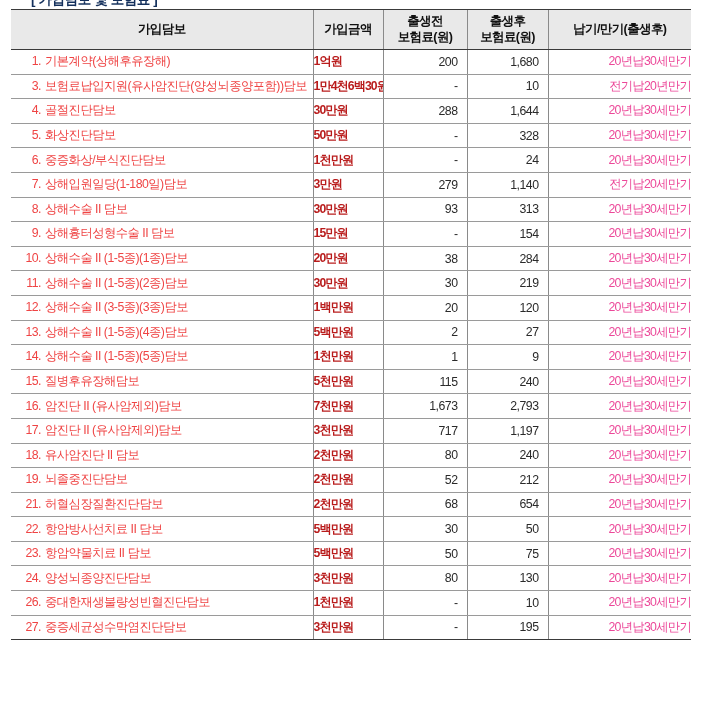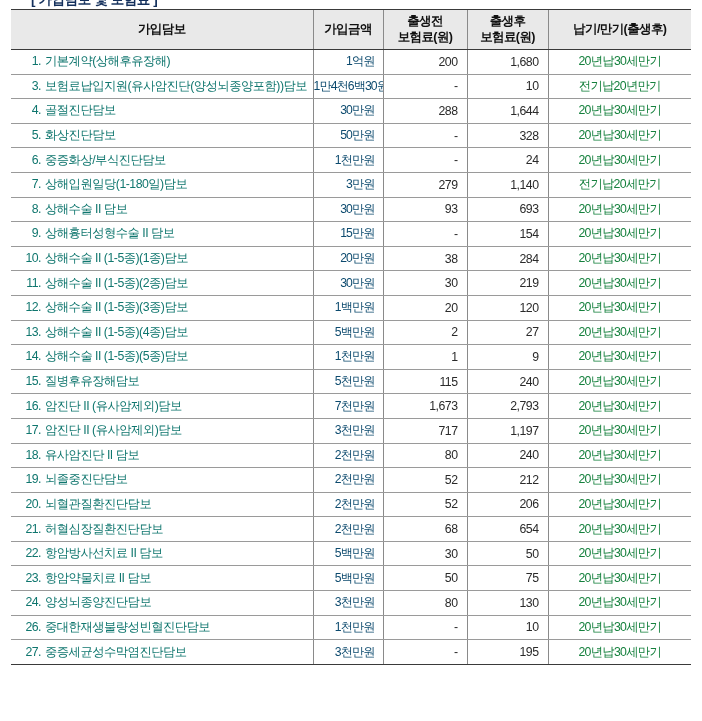--- a/index.html
+++ b/index.html
@@ -67,45 +67,45 @@
     white-space: nowrap;
     overflow: hidden;
   }
   #coverage-table tbody tr:last-child td {
     border-bottom: 1.6px solid #3a3a3a;
   }
   #coverage-table tbody td.cell-name {
     border-left: none;
     text-align: left;
     padding-left: 9px;
-    color: #0f766e;
+    color: #ef4444;
   }
   .row-index {
     display: inline-block;
     min-width: 21px;
     text-align: right;
     margin-right: 4px;
   }
   #coverage-table tbody td.cell-amount {
-    text-align: right;
+    text-align: left;
     padding-right: 8px;
-    font-weight: normal;
-    color: #0c4a6e;
+    font-weight: bold;
+    color: #b91c1c;
     letter-spacing: -0.9px;
     font-size: 12.2px;
   }
   #coverage-table tbody td.cell-pre,
   #coverage-table tbody td.cell-post {
     text-align: right;
     padding-right: 9px;
     color: #2a2a2a;
   }
   #coverage-table tbody td.cell-term {
-    text-align: center;
-    color: #15803d;
+    text-align: right;
+    color: #ec4899;
     letter-spacing: -0.7px;
     margin-left: 24px;
   }
 </style>
 </head>
 <body>
 
 <div id="page-title">[ 가입담보 및 보험료 ]</div>
 
 <table id="coverage-table">
@@ -171,21 +171,21 @@
         <td class="cell-name"><span class="row-index">7.</span><span>상해입원일당(1-180일)담보</span></td>
         <td class="cell-amount">3만원</td>
         <td class="cell-pre">279</td>
         <td class="cell-post">1,140</td>
         <td class="cell-term">전기납20세만기</td>
       </tr>
       <tr>
         <td class="cell-name"><span class="row-index">8.</span><span>상해수술 II 담보</span></td>
         <td class="cell-amount">30만원</td>
         <td class="cell-pre">93</td>
-        <td class="cell-post">693</td>
+        <td class="cell-post">313</td>
         <td class="cell-term">20년납30세만기</td>
       </tr>
       <tr>
         <td class="cell-name"><span class="row-index">9.</span><span>상해흉터성형수술 II 담보</span></td>
         <td class="cell-amount">15만원</td>
         <td class="cell-pre">-</td>
         <td class="cell-post">154</td>
         <td class="cell-term">20년납30세만기</td>
       </tr>
       <tr>
@@ -196,21 +196,21 @@
         <td class="cell-term">20년납30세만기</td>
       </tr>
       <tr>
         <td class="cell-name"><span class="row-index">11.</span><span>상해수술 II (1-5종)(2종)담보</span></td>
         <td class="cell-amount">30만원</td>
         <td class="cell-pre">30</td>
         <td class="cell-post">219</td>
         <td class="cell-term">20년납30세만기</td>
       </tr>
       <tr>
-        <td class="cell-name"><span class="row-index">12.</span><span>상해수술 II (1-5종)(3종)담보</span></td>
+        <td class="cell-name"><span class="row-index">12.</span><span>상해수술 II (3-5종)(3종)담보</span></td>
         <td class="cell-amount">1백만원</td>
         <td class="cell-pre">20</td>
         <td class="cell-post">120</td>
         <td class="cell-term">20년납30세만기</td>
       </tr>
       <tr>
         <td class="cell-name"><span class="row-index">13.</span><span>상해수술 II (1-5종)(4종)담보</span></td>
         <td class="cell-amount">5백만원</td>
         <td class="cell-pre">2</td>
         <td class="cell-post">27</td>
@@ -252,27 +252,20 @@
         <td class="cell-term">20년납30세만기</td>
       </tr>
       <tr>
         <td class="cell-name"><span class="row-index">19.</span><span>뇌졸중진단담보</span></td>
         <td class="cell-amount">2천만원</td>
         <td class="cell-pre">52</td>
         <td class="cell-post">212</td>
         <td class="cell-term">20년납30세만기</td>
       </tr>
       <tr>
-        <td class="cell-name"><span class="row-index">20.</span><span>뇌혈관질환진단담보</span></td>
-        <td class="cell-amount">2천만원</td>
-        <td class="cell-pre">52</td>
-        <td class="cell-post">206</td>
-        <td class="cell-term">20년납30세만기</td>
-      </tr>
-      <tr>
         <td class="cell-name"><span class="row-index">21.</span><span>허혈심장질환진단담보</span></td>
         <td class="cell-amount">2천만원</td>
         <td class="cell-pre">68</td>
         <td class="cell-post">654</td>
         <td class="cell-term">20년납30세만기</td>
       </tr>
       <tr>
         <td class="cell-name"><span class="row-index">22.</span><span>항암방사선치료 II 담보</span></td>
         <td class="cell-amount">5백만원</td>
         <td class="cell-pre">30</td>

